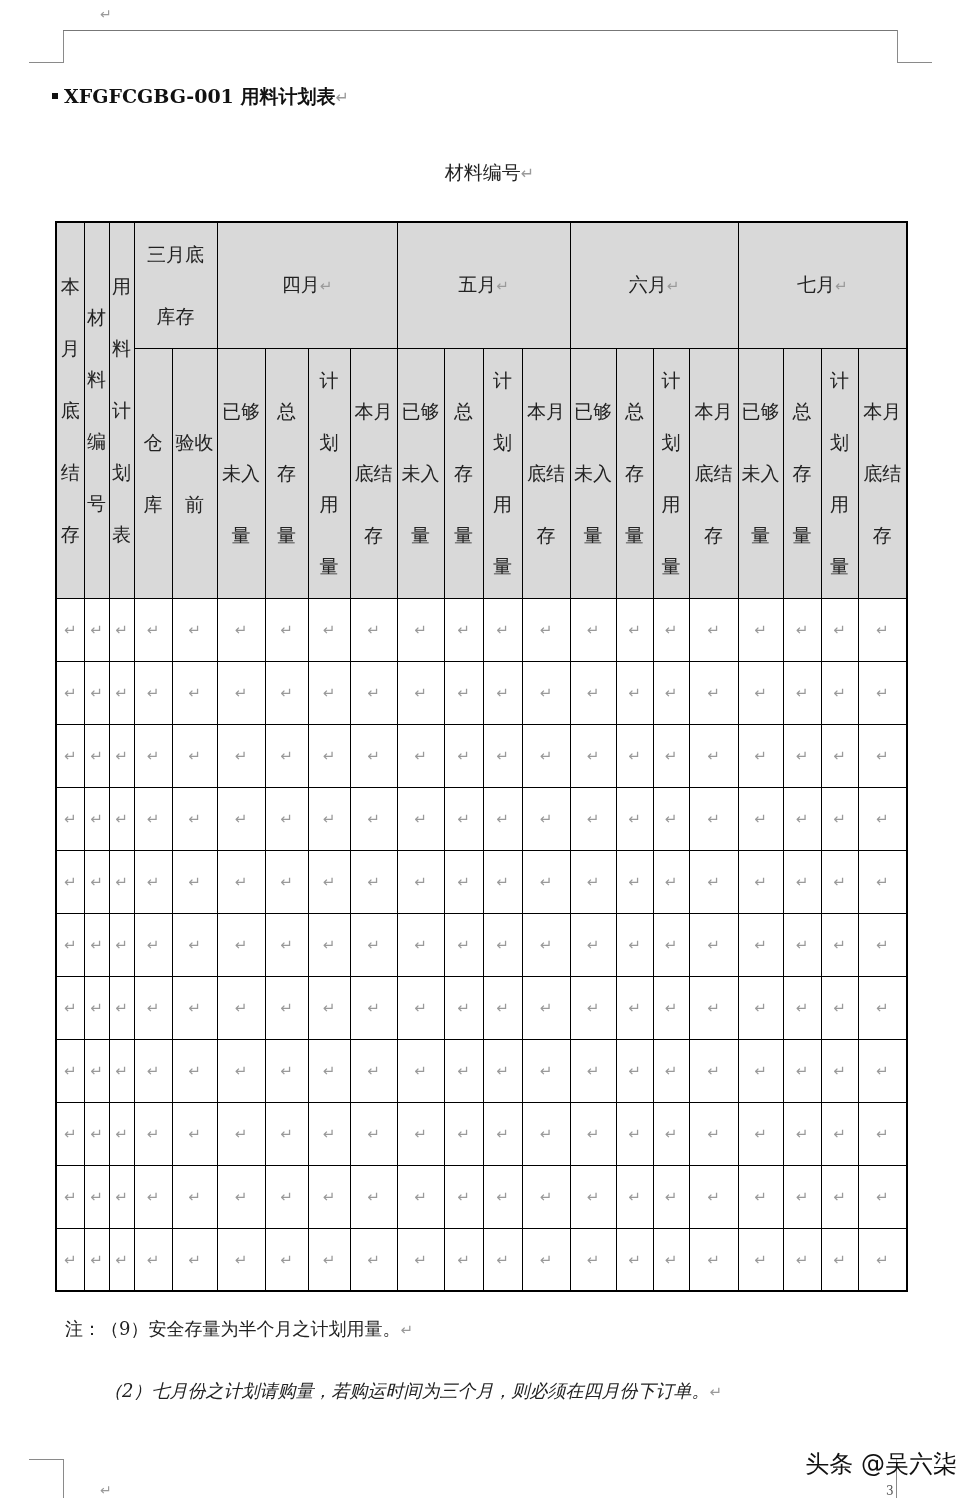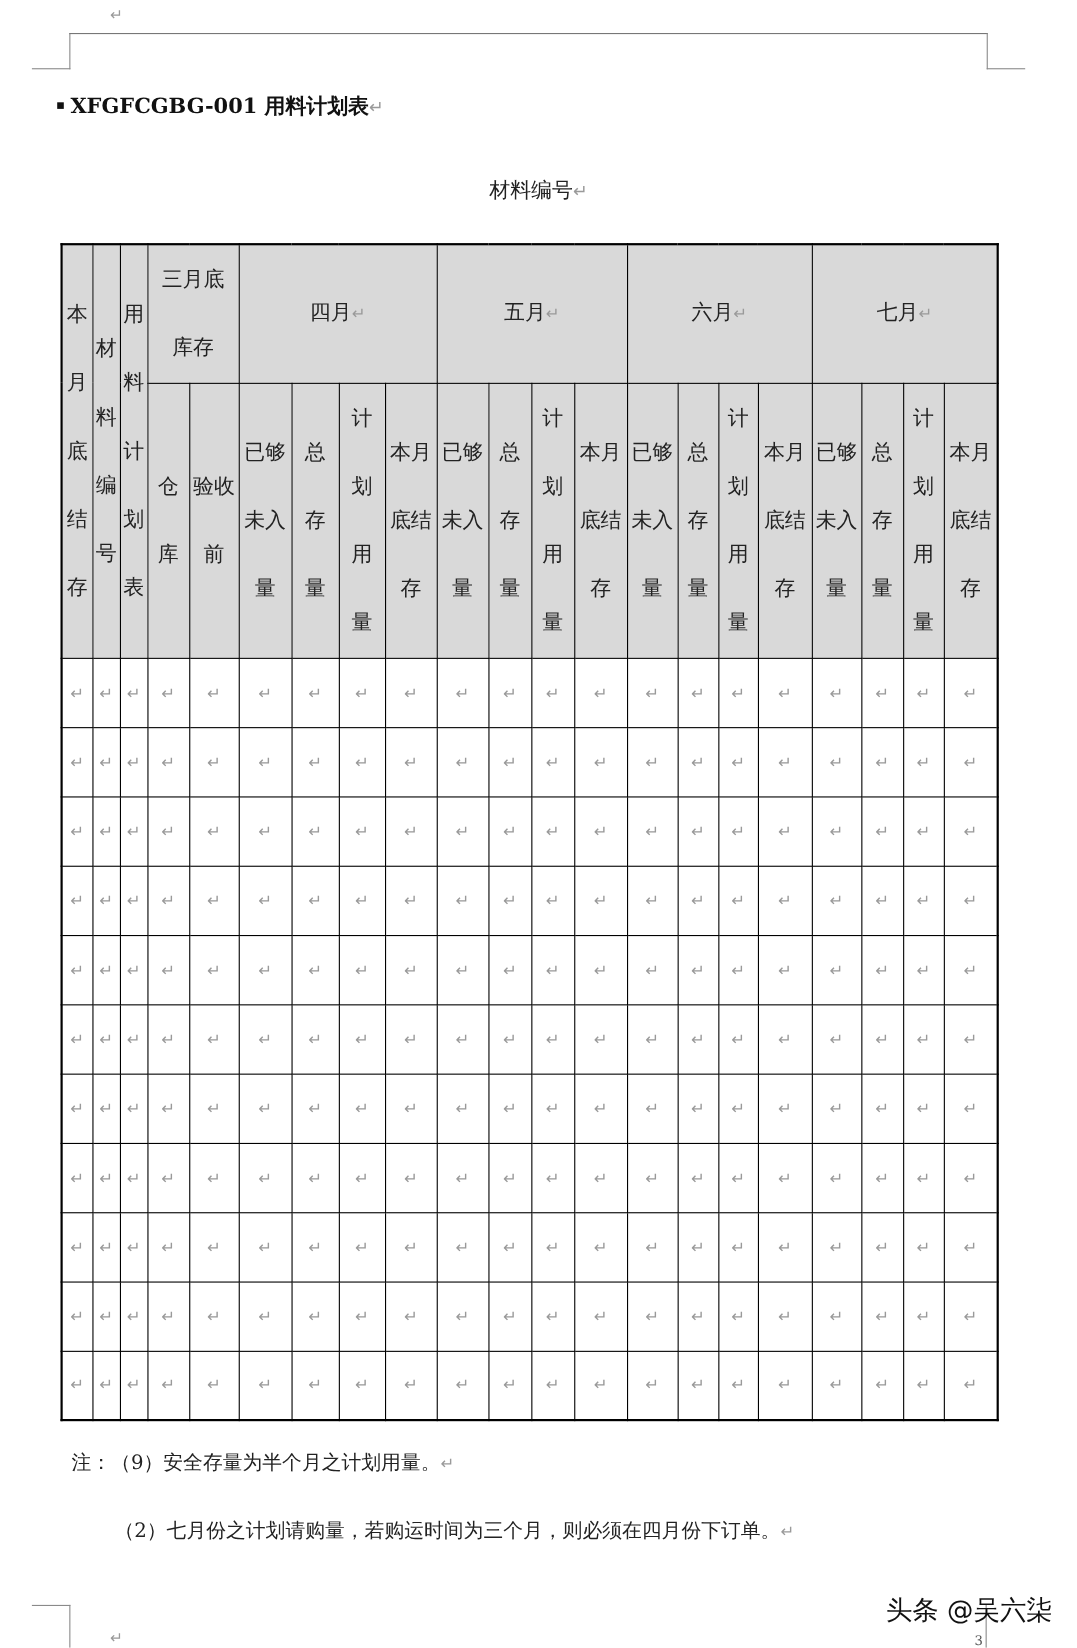--- a/index.html
+++ b/index.html
@@ -355,19 +355,19 @@
         <td><span class="mark" style="font-size: 15px;">↵</span></td>
         <td><span class="mark" style="font-size: 15px;">↵</span></td>
         <td><span class="mark" style="font-size: 15px;">↵</span></td>
       </tr>
     </tbody>
 </table>
 
 <div class="abs note" style="top:1317px;">
   <span>注：（9）安全存量为半个月之计划用量。</span><span class="mark" style="font-size:15px">↵</span>
 </div>
-<div class="abs note" style="top:1379px;left:104px;">
+<div class="abs note" style="top:1379px;left:104px;font-style:italic;">
   <span>（2）七月份之计划请购量，若购运时间为三个月，则必须在四月份下订单。</span><span class="mark" style="font-size:15px">↵</span>
 </div>
 
 <div class="abs mark" style="left:100px;top:1482px;font-size:14px;">↵</div>
 <div class="abs wm">头条 @吴六柒</div>
 <div class="abs pg">3</div>
 
 </body></html>

